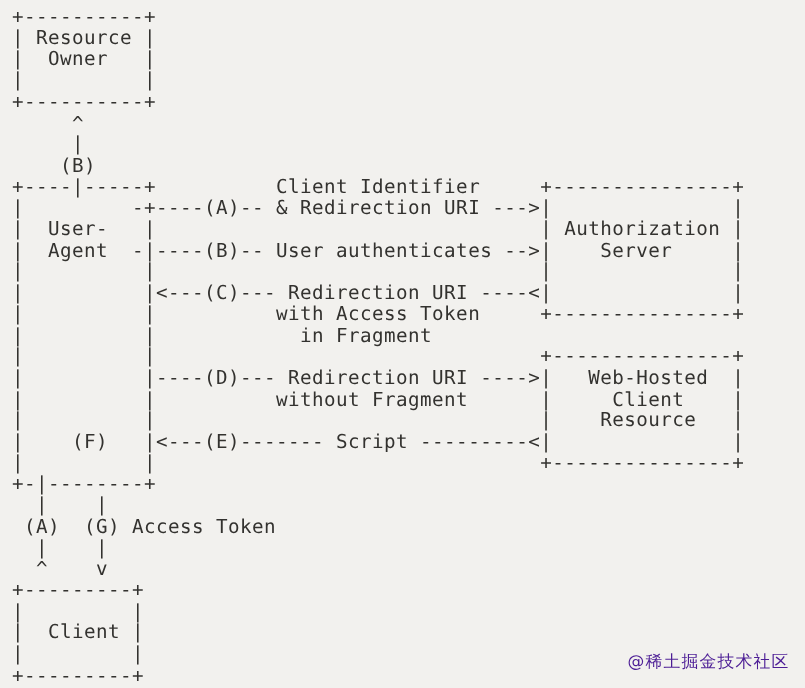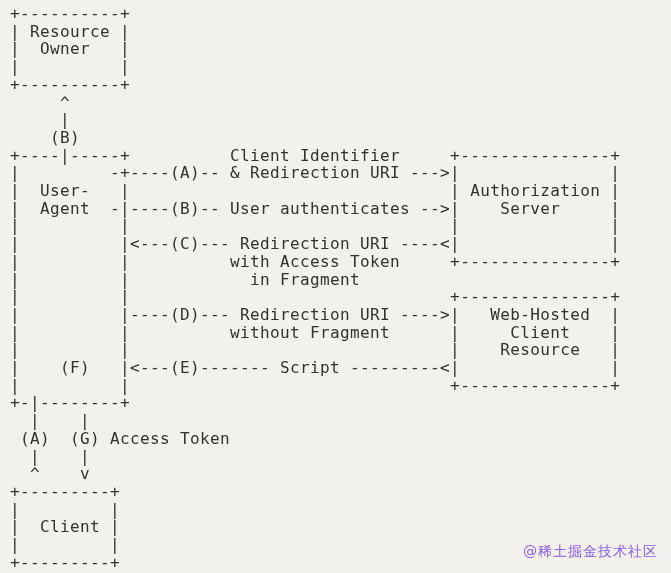--- a/index.html
+++ b/index.html
@@ -22,21 +22,21 @@
     letter-spacing: 0.37px;
     color: #33322f;
     white-space: pre;
   }
   .watermark {
     position: absolute;
     right: 13px;
     bottom: 12px;
     font-family: "DejaVu Sans", "Liberation Sans", sans-serif;
     font-size: 14px;
-    color: #8b5cf6;
+    color: #4c1d95;
     letter-spacing: 1px;
     user-select: none;
   }
 </style>
 </head>
 <body>
 
 <pre class="ascii">+----------+
 | Resource |
 |  Owner   |

